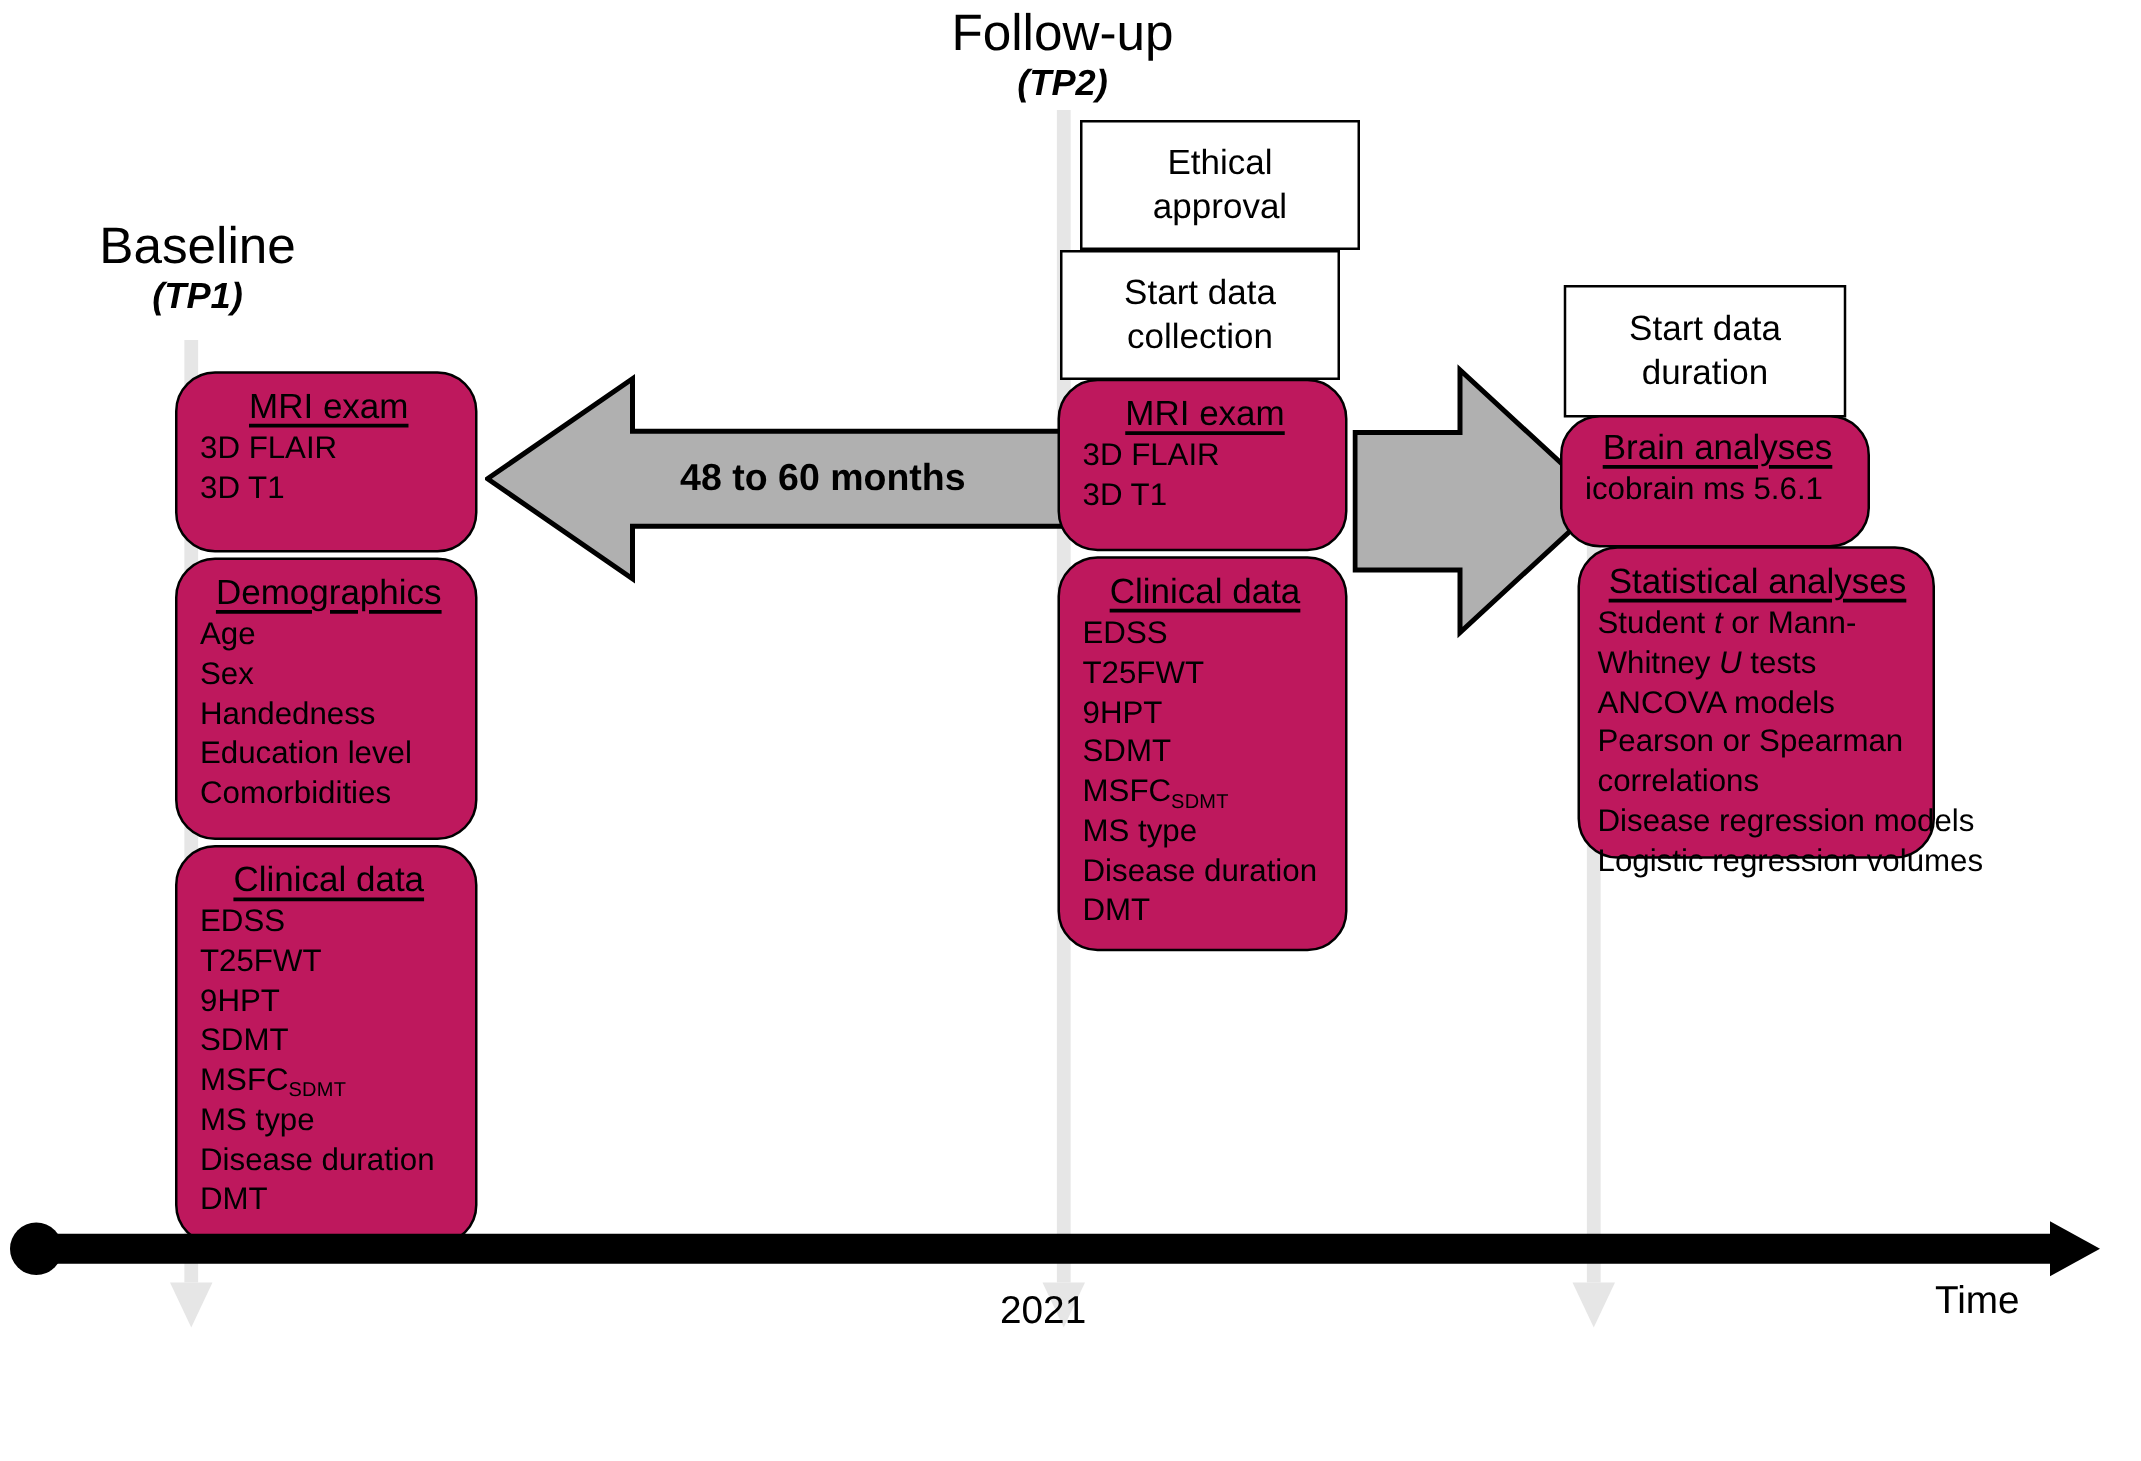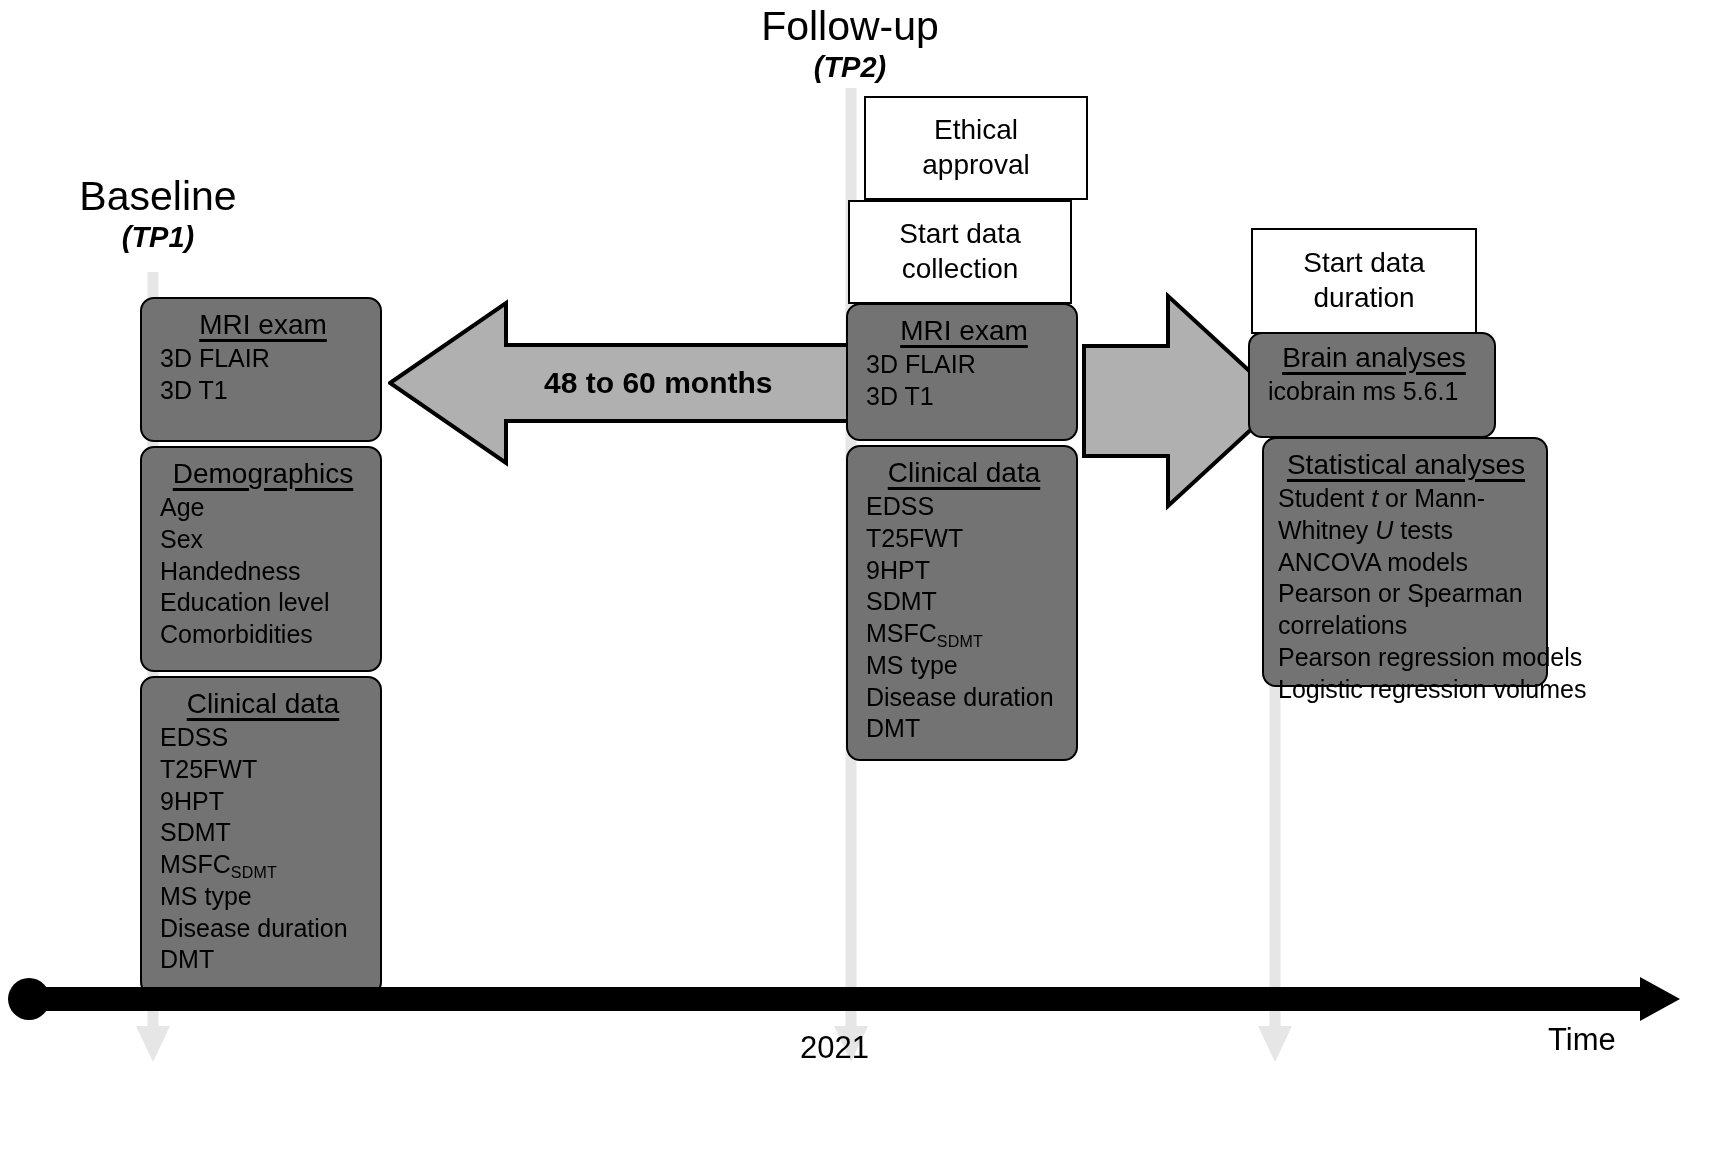--- a/index.html
+++ b/index.html
@@ -14,22 +14,22 @@
 
   
   .vguide{position:absolute;}
   .vguide .stem{position:absolute;left:50%;transform:translateX(-50%);
                 width:11px;background:#e6e6e6;top:0;}
   .vguide .head{position:absolute;left:50%;transform:translateX(-50%);
                 width:0;height:0;border-left:17px solid transparent;
                 border-right:17px solid transparent;border-top:36px solid #e6e6e6;}
 
   
-  .rbox{position:absolute;background:#737373;border:2.6px solid #000;
-        border-radius:14px;box-sizing:border-box;}
+  .rbox{position:absolute;background:#be185d;border:2.6px solid #000;
+        border-radius:32px;box-sizing:border-box;}
   .rbox .ttl{display:block;text-align:center;font-size:28px;line-height:1.18;
              text-decoration:underline;text-underline-offset:5px;
              text-decoration-thickness:2.5px;margin-bottom:2px;}
   .rbox .li{display:block;text-align:left;font-size:25px;line-height:1.27;
             white-space:nowrap;}
   .rbox .inner{padding:9px 14px 6px 18px;}
   sub{font-size:0.64em;vertical-align:baseline;position:relative;top:.28em;letter-spacing:.2px;}
   i{font-style:italic;}
 
   
@@ -176,21 +176,21 @@
 </div>
 
 <div class="rbox" style="left:1262px;top:437px;width:286px;height:250px;">
   <div class="inner" style="padding:9px 12px 6px 14px;">
     <span class="ttl">Statistical analyses</span>
     <span class="li"><span>Student </span><i>t</i><span> or Mann-</span></span>
     <span class="li"><span>Whitney </span><i>U</i><span> tests</span></span>
     <span class="li">ANCOVA models</span>
     <span class="li">Pearson or Spearman</span>
     <span class="li">correlations</span>
-    <span class="li">Pearson regression models</span>
+    <span class="li">Disease regression models</span>
     <span class="li">Logistic regression volumes</span>
   </div>
 </div>
 
 <div class="axis-dot" style="left:8px;top:978px;width:42px;height:42px;"></div>
 <div class="axis-line" style="left:28px;top:987px;width:1620px;height:24px;"></div>
 <div class="axis-head" style="left:1640px;top:977px;"></div>
 
 <div class="axis-lbl" style="left:800px;top:1030px;">2021</div>
 <div class="axis-lbl" style="left:1548px;top:1022px;">Time</div>

